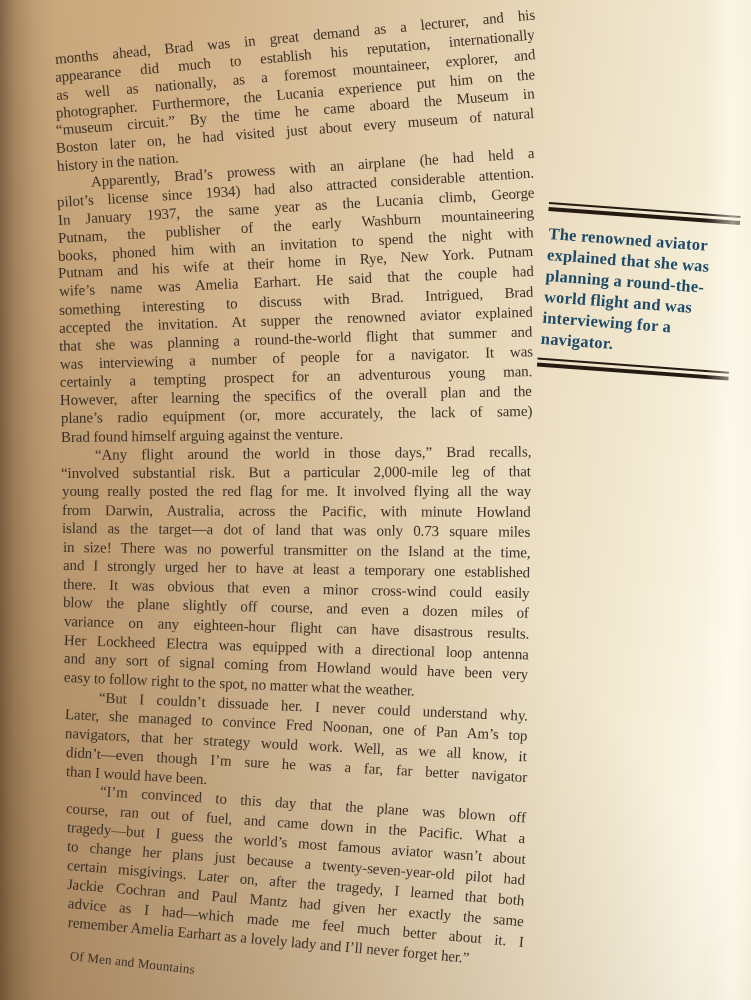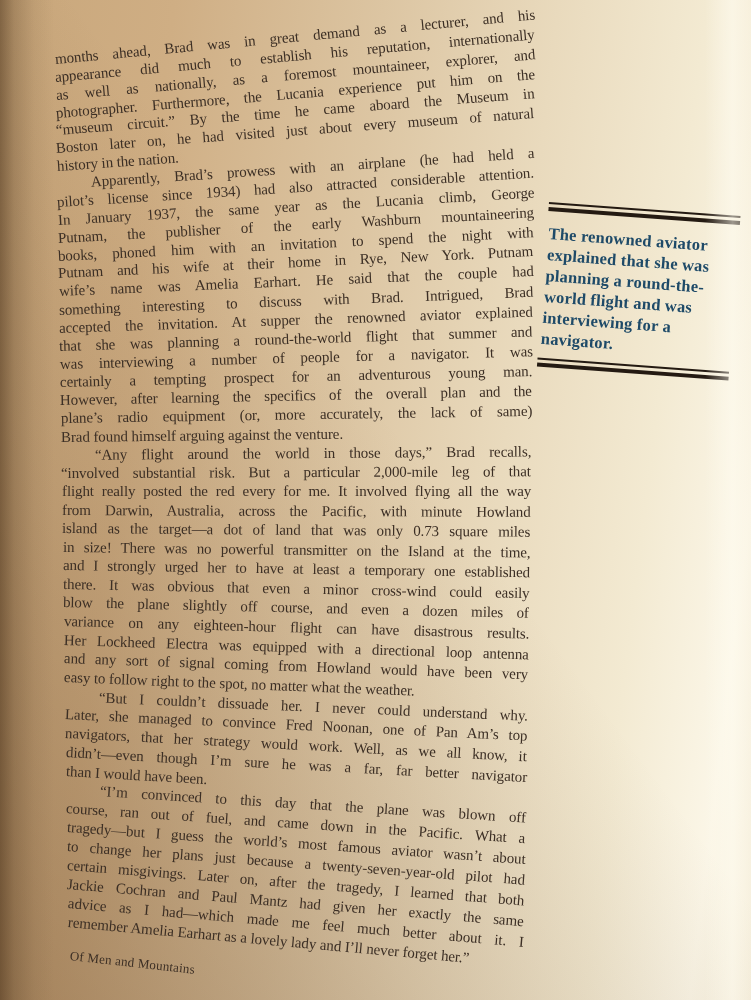--- a/index.html
+++ b/index.html
@@ -76,21 +76,21 @@
       <div class="bodyline" style="top: 300.5px; left: 58.9px; width: 474.6px; transform: rotate(-2.2deg);">something interesting to discuss with Brad. Intrigued, Brad</div>
       <div class="bodyline" style="top: 318.5px; left: 59.1px; width: 474px; transform: rotate(-1.98deg);">accepted the invitation. At supper the renowned aviator explained</div>
       <div class="bodyline" style="top: 336.6px; left: 59.4px; width: 473.5px; transform: rotate(-1.76deg);">that she was planning a round-the-world flight that summer and</div>
       <div class="bodyline" style="top: 354.7px; left: 59.7px; width: 473px; transform: rotate(-1.54deg);">was interviewing a number of people for a navigator. It was</div>
       <div class="bodyline" style="top: 372.8px; left: 60px; width: 472.4px; transform: rotate(-1.32deg);">certainly a tempting prospect for an adventurous young man.</div>
       <div class="bodyline" style="top: 391px; left: 60.3px; width: 471.9px; transform: rotate(-1.1deg);">However, after learning the specifics of the overall plan and the</div>
       <div class="bodyline" style="top: 409.2px; left: 60.5px; width: 471.4px; transform: rotate(-0.87deg);">plane’s radio equipment (or, more accurately, the lack of same)</div>
       <div class="bodyline para-end" style="top: 427.5px; left: 60.8px; width: 470.8px; transform: rotate(-0.65deg);">Brad found himself arguing against the venture.</div>
       <div class="bodyline para-indent" style="top: 445.7px; left: 61.1px; width: 470.3px; transform: rotate(-0.43deg);">“Any flight around the world in those days,” Brad recalls,</div>
       <div class="bodyline" style="top: 464.1px; left: 61.4px; width: 469.8px; transform: rotate(-0.21deg);">“involved substantial risk. But a particular 2,000-mile leg of that</div>
-      <div class="bodyline" style="top: 482.4px; left: 61.6px; width: 469.2px; transform: rotate(0.01deg);">flight really posted the red every for me. It involved flying all the way</div>
+      <div class="bodyline" style="top: 482.4px; left: 61.6px; width: 469.2px; transform: rotate(0.01deg);">young really posted the red flag for me. It involved flying all the way</div>
       <div class="bodyline" style="top: 500.8px; left: 61.9px; width: 468.7px; transform: rotate(0.23deg);">from Darwin, Australia, across the Pacific, with minute Howland</div>
       <div class="bodyline" style="top: 519.2px; left: 62.2px; width: 468.2px; transform: rotate(0.45deg);">island as the target—a dot of land that was only 0.73 square miles</div>
       <div class="bodyline" style="top: 537.7px; left: 62.5px; width: 467.6px; transform: rotate(0.67deg);">in size! There was no powerful transmitter on the Island at the time,</div>
       <div class="bodyline" style="top: 556.2px; left: 62.7px; width: 467.1px; transform: rotate(0.9deg);">and I strongly urged her to have at least a temporary one established</div>
       <div class="bodyline" style="top: 574.7px; left: 63px; width: 466.6px; transform: rotate(1.12deg);">there. It was obvious that even a minor cross-wind could easily</div>
       <div class="bodyline" style="top: 593.2px; left: 63.3px; width: 466px; transform: rotate(1.34deg);">blow the plane slightly off course, and even a dozen miles of</div>
       <div class="bodyline" style="top: 611.8px; left: 63.6px; width: 465.5px; transform: rotate(1.56deg);">variance on any eighteen-hour flight can have disastrous results.</div>
       <div class="bodyline" style="top: 630.5px; left: 63.9px; width: 465px; transform: rotate(1.78deg);">Her Lockheed Electra was equipped with a directional loop antenna</div>
       <div class="bodyline" style="top: 649.1px; left: 64.1px; width: 464.4px; transform: rotate(2deg);">and any sort of signal coming from Howland would have been very</div>
       <div class="bodyline para-end" style="top: 667.8px; left: 64.4px; width: 463.9px; transform: rotate(2.22deg);">easy to follow right to the spot, no matter what the weather.</div>

